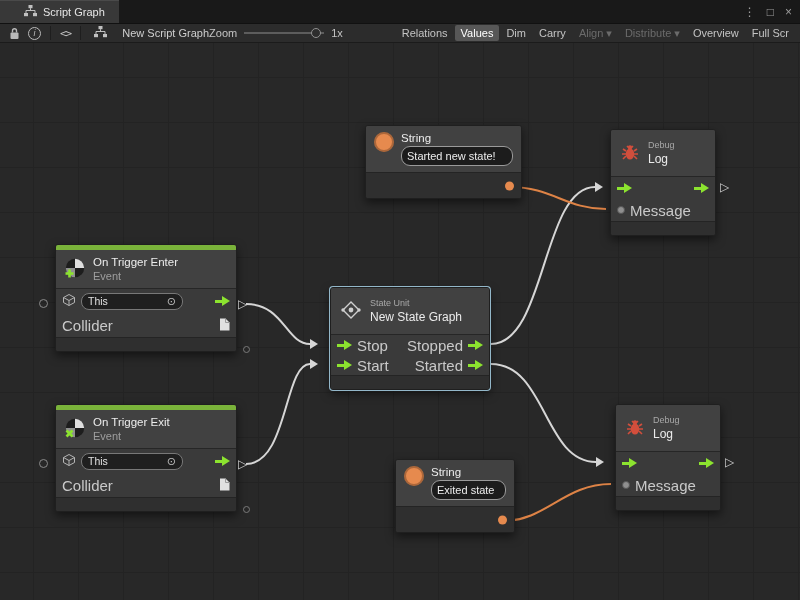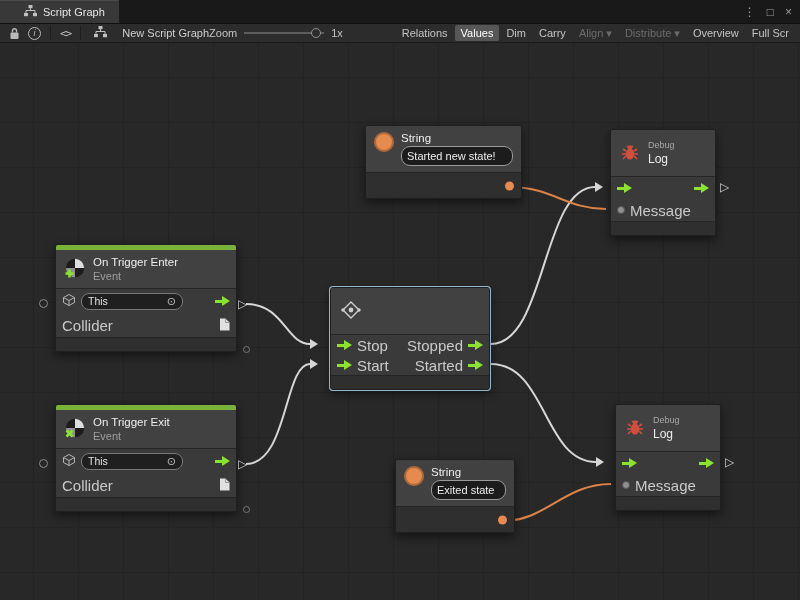--- a/index.html
+++ b/index.html
@@ -264,20 +264,24 @@
   <div class="node selected" style="left:330px;top:244px;width:160px">
     <div class="hdr state-hdr">
       <span>
         <svg width="24" height="24" viewBox="0 0 24 24">
           <path d="M12 4 L20 12 12 20 4 12 Z" fill="none" stroke="#cfcfcf" stroke-width="1.4"></path>
           <circle cx="12" cy="12" r="2.4" fill="#cfcfcf"></circle>
           <circle cx="4" cy="12" r="1.7" fill="#cfcfcf"></circle>
           <circle cx="20" cy="12" r="1.7" fill="#cfcfcf"></circle>
         </svg>
       </span>
+      <div class="scol">
+        <div class="nkind">State Unit</div>
+        <div class="ntitle2">New State Graph</div>
+      </div>
     </div>
     <div class="sep"></div>
     <div class="prow" style="height:20px">
       <span class="garrow"></span>
       <span class="plabel">Stop</span>
       <span class="flex1"></span>
       <span class="plabel">Stopped</span>
       <span class="garrow"></span>
     </div>
     <div class="prow" style="height:20px">

